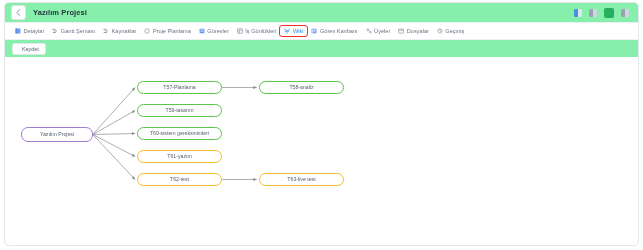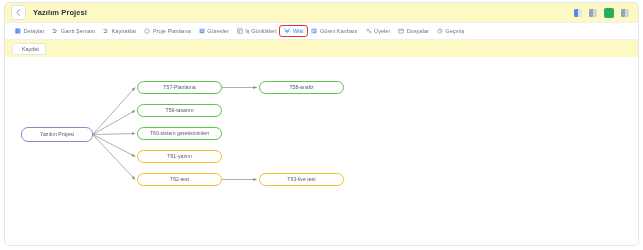--- a/index.html
+++ b/index.html
@@ -16,21 +16,21 @@
     position: relative;
   }
 
   
   .app {
     position: absolute;
     left: 4px;
     top: 2px;
     width: 635px;
     height: 244px;
-    background: #fef9c3;
+    background: #86efac;
     border: 1px solid #e4e7ec;
     border-radius: 5px;
     box-sizing: border-box;
     overflow: hidden;
   }
 
   
   .header {
     height: 20px;
     display: flex;

